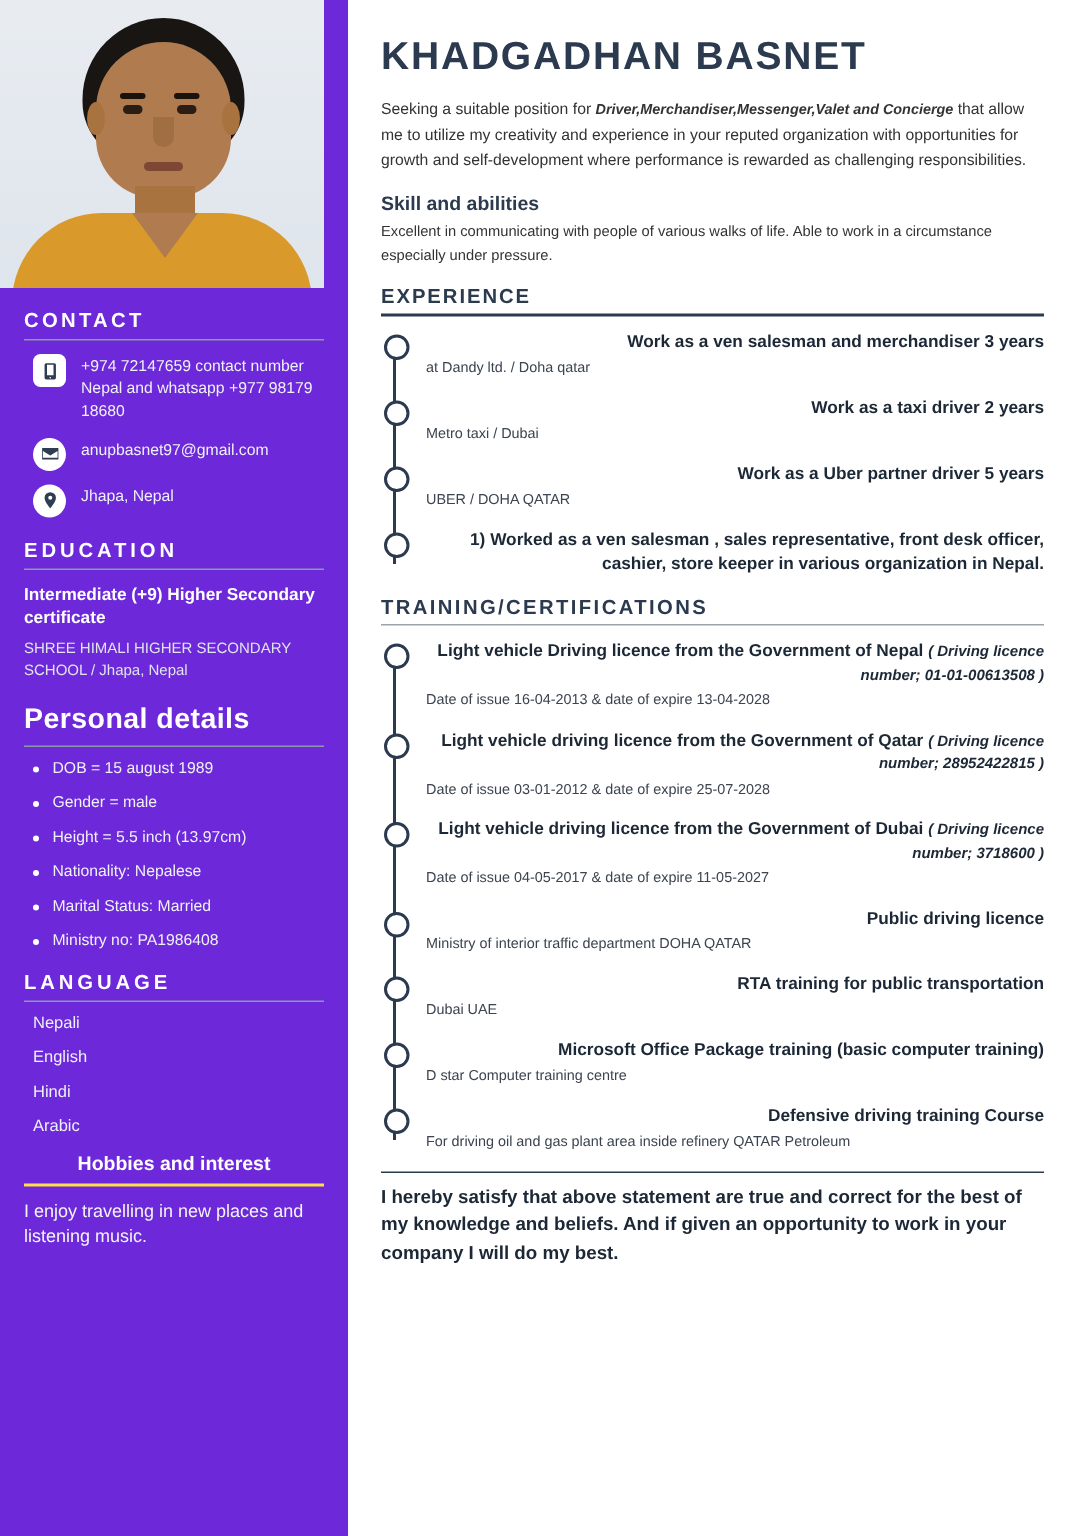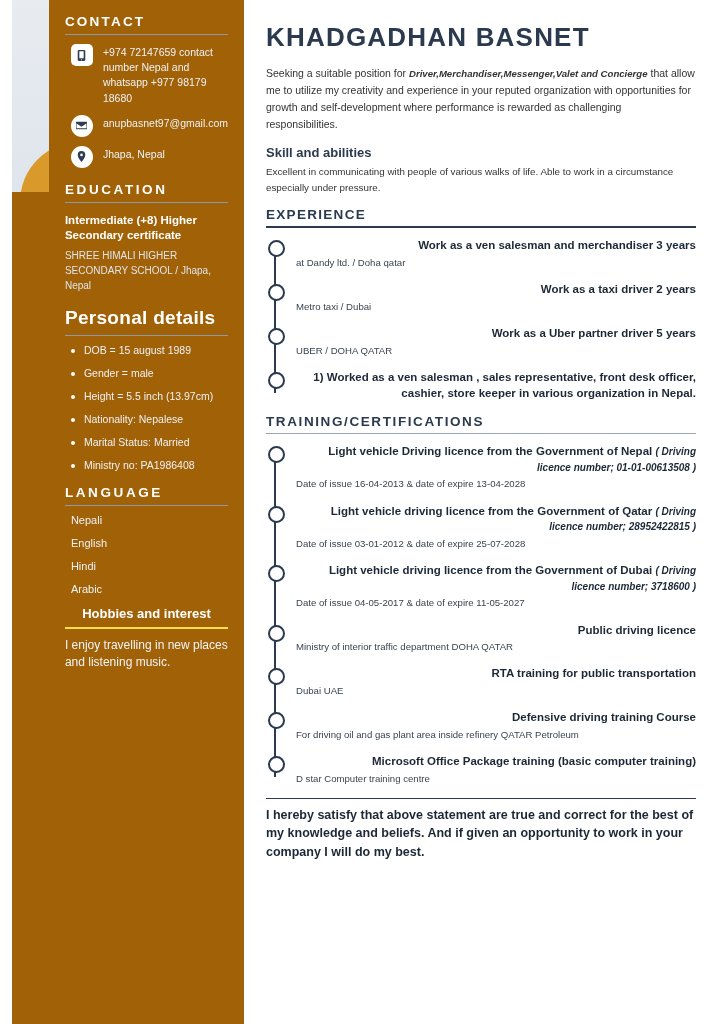--- a/index.html
+++ b/index.html
@@ -14,26 +14,25 @@
   }
   .page {
     display: flex;
     width: 724px;
     height: 1024px;
   }
 
   
   .sidebar {
     width: 232px;
-    background: #a16207;
+    background: #6d28d9;
     color: #ffffff;
     position: relative;
     display: flex;
-    flex-direction: row;
-    margin-left: 12px;
+    flex-direction: column;
   }
   .photo-wrap {
     width: 216px;
     height: 192px;
     margin: 0 0 0 0;
     overflow: hidden;
     position: relative;
     background: #cfd6df;
   }
   
@@ -301,21 +300,21 @@
       <div class="contact-row">
         <span class="c-icon round">
           <svg viewBox="0 0 24 24">
               <path d="M12 2a7 7 0 0 0-7 7c0 5.2 7 13 7 13s7-7.8 7-13a7 7 0 0 0-7-7zm0 9.5A2.5 2.5 0 1 1 12 6.5a2.5 2.5 0 0 1 0 5z"></path>
             </svg>
         </span>
         <span class="contact-text">Jhapa, Nepal</span>
       </div>
 
       <div class="side-heading wide">EDUCATION</div>
-      <div class="edu-title">Intermediate (+8) Higher Secondary certificate</div>
+      <div class="edu-title">Intermediate (+9) Higher Secondary certificate</div>
       <div class="edu-sub">SHREE HIMALI HIGHER SECONDARY SCHOOL / Jhapa, Nepal</div>
 
       <div class="side-heading-plain">Personal details</div>
       <ul class="pd-list">
         <li>DOB = 15 august 1989</li>
         <li>Gender = male</li>
         <li>Height = 5.5 inch (13.97cm)</li>
         <li>Nationality: Nepalese</li>
         <li>Marital Status: Married</li>
         <li>Ministry no: PA1986408</li>
@@ -382,25 +381,25 @@
       </div>
       <div class="tl-item">
         <div class="tl-head"><span>Public driving licence</span></div>
         <div class="tl-sub">Ministry of interior traffic department DOHA QATAR</div>
       </div>
       <div class="tl-item">
         <div class="tl-head"><span>RTA training for public transportation</span></div>
         <div class="tl-sub">Dubai UAE</div>
       </div>
       <div class="tl-item">
+        <div class="tl-head"><span>Microsoft Office Package training (basic computer training)</span></div>
+        <div class="tl-sub">D star Computer training centre</div>
+      </div>
+      <div class="tl-item">
         <div class="tl-head"><span>Defensive driving training Course</span></div>
         <div class="tl-sub">For driving oil and gas plant area inside refinery QATAR Petroleum</div>
       </div>
-      <div class="tl-item">
-        <div class="tl-head"><span>Microsoft Office Package training (basic computer training)</span></div>
-        <div class="tl-sub">D star Computer training centre</div>
-      </div>
     </div>
 
     <div class="footer-note">I hereby satisfy that above statement are true and correct for the best of my knowledge and beliefs. And if given an opportunity to work in your company I will do my best.</div>
 
   </main>
 </div>
 
 </body></html>

